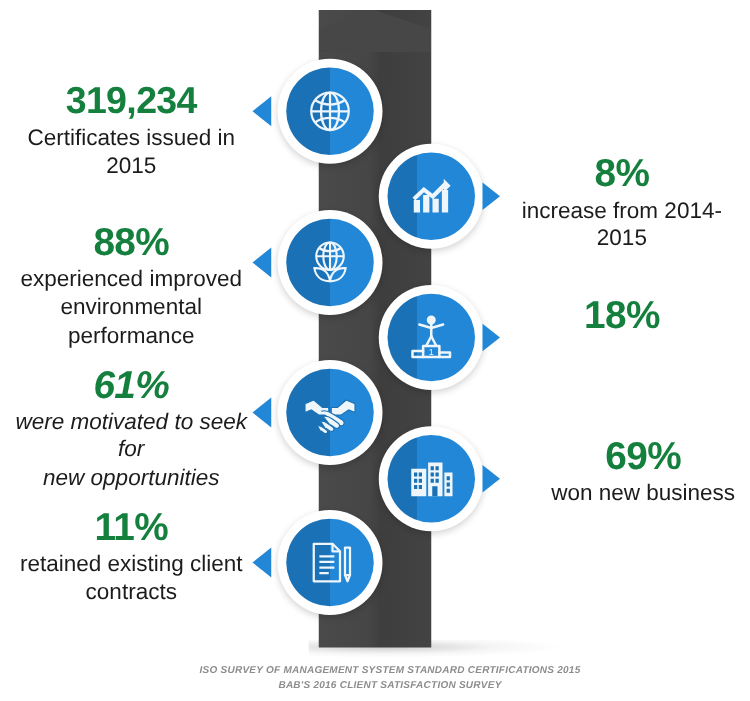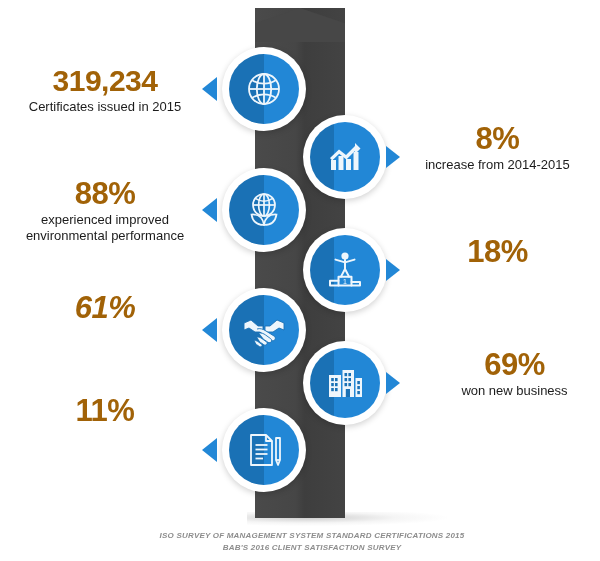--- a/index.html
+++ b/index.html
@@ -55,26 +55,26 @@
     border-right:15px solid #2287d6;
   }
   .tri.right{
     border-top:11px solid transparent;border-bottom:11px solid transparent;
     border-left:14px solid #2287d6;
   }
 
   
   .stat{position:absolute;z-index:2;}
   .stat .num{
-    font-size:31px;font-weight:bold;color:#a16207;line-height:1.02;
+    font-size:31px;font-weight:bold;color:#15803d;line-height:1.02;
     letter-spacing:-.5px;
   }
   .stat .num.big{font-size:30px;}
   .stat .desc{
-    font-size:13px;color:#1c1c1c;line-height:1.25;margin-top:2px;
+    font-size:18px;color:#1c1c1c;line-height:1.25;margin-top:2px;
     white-space:pre-line;
   }
   .stat.l{text-align:center;}
   .stat.r{text-align:center;}
 
   
   .footer{
     position:absolute;left:0;right:0;top:530px;text-align:center;z-index:2;
   }
   .footer div{
@@ -229,24 +229,28 @@
   </div>
 
   <div class="stat l" style="left:10px;top:178px;width:190px;">
     <div class="num">88%</div>
     <div class="desc">experienced improved
 environmental performance</div>
   </div>
 
   <div class="stat l" style="left:10px;top:292px;width:190px;font-style:italic;">
     <div class="num">61%</div>
-  </div>
-
-  <div class="stat l" style="left:10px;top:395px;width:190px;">
+    <div class="desc">were motivated to seek for
+new opportunities</div>
+  </div>
+
+  <div class="stat l" style="left:10px;top:406px;width:190px;">
     <div class="num">11%</div>
+    <div class="desc">retained existing client
+contracts</div>
   </div>
 
   <div class="stat r" style="left:405px;top:123px;width:185px;">
     <div class="num">8%</div>
     <div class="desc">increase from 2014-2015</div>
   </div>
 
   <div class="stat r" style="left:405px;top:236px;width:185px;">
     <div class="num">18%</div>
   </div>

